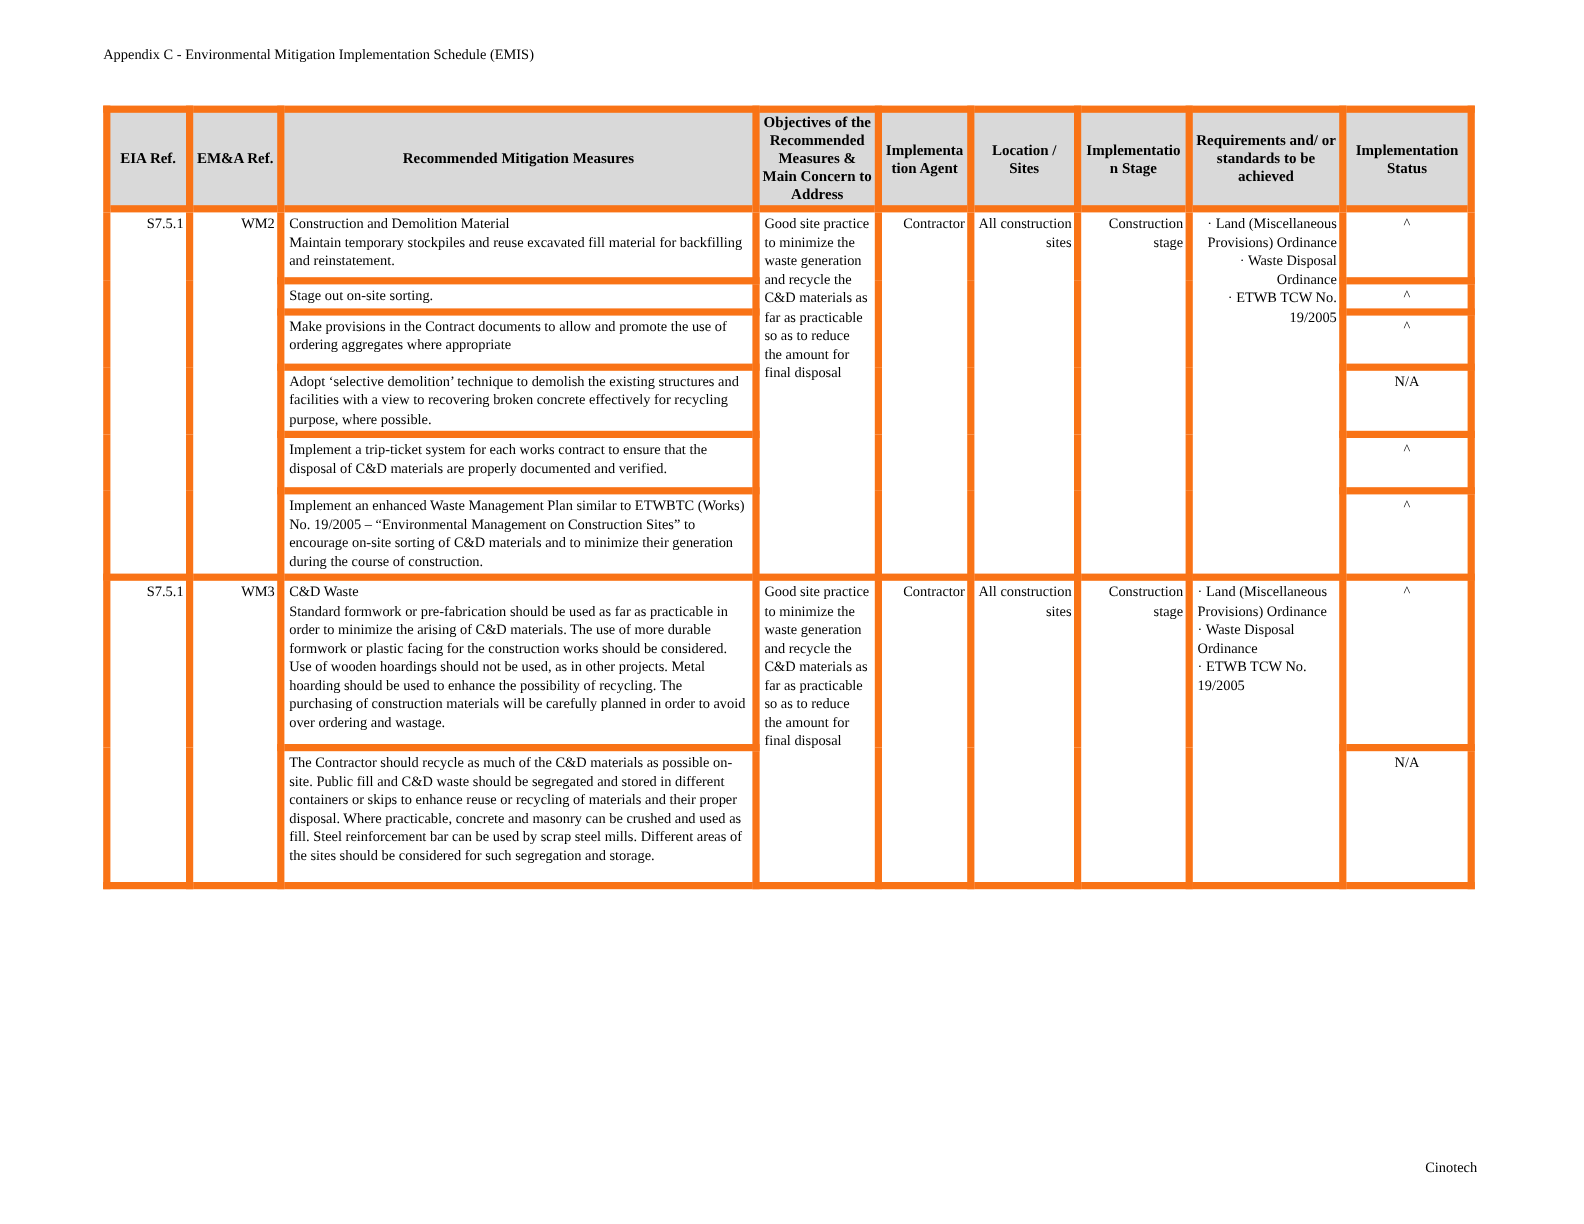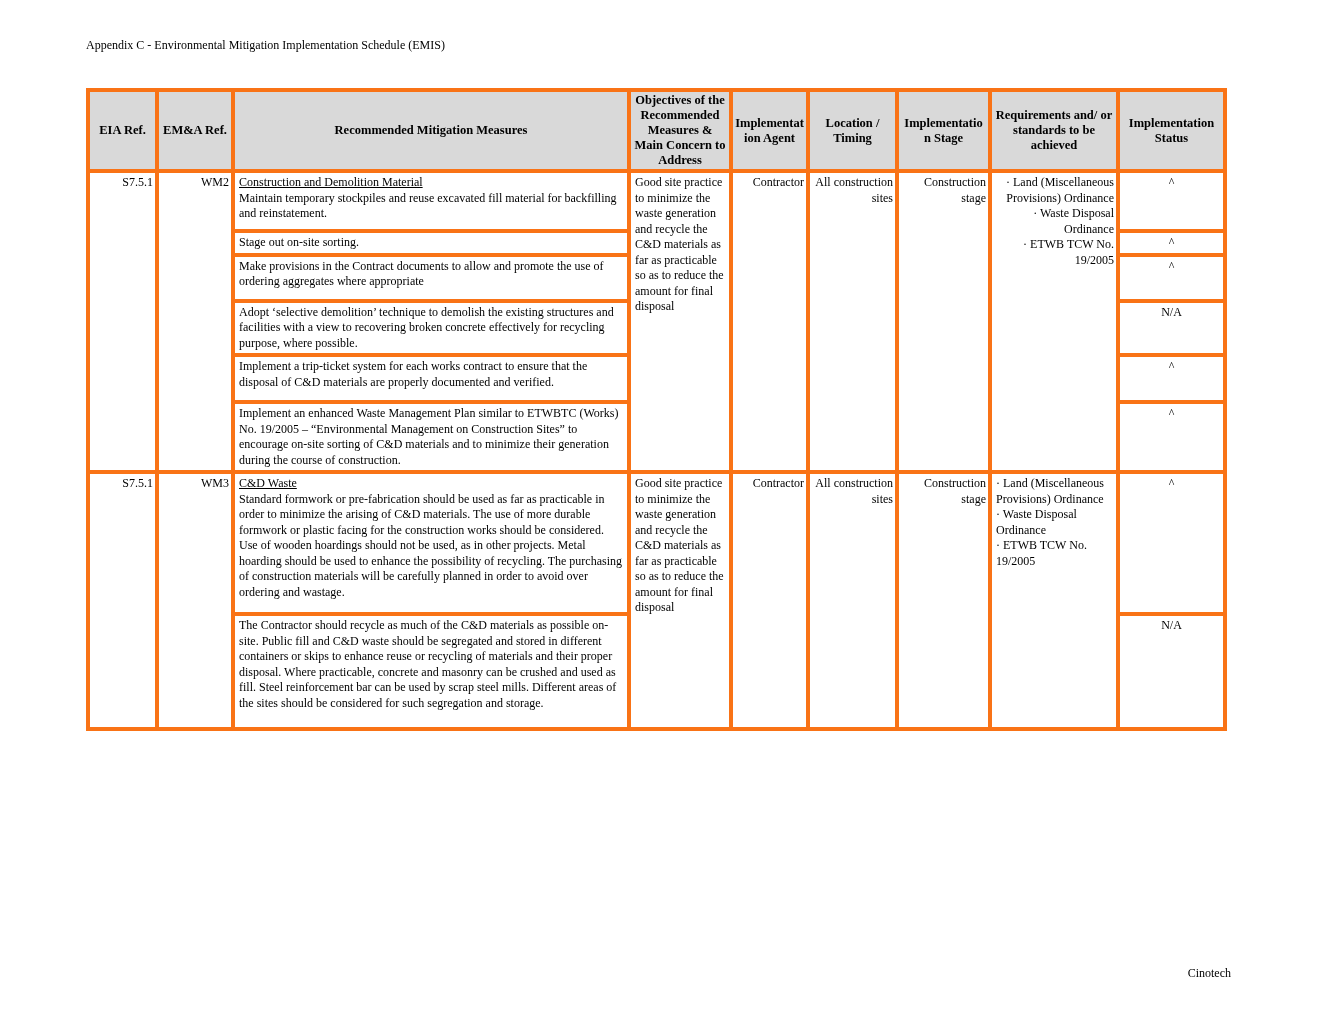--- a/index.html
+++ b/index.html
@@ -22,21 +22,21 @@
   table.emis {
     position: absolute;
     left: 86px;
     top: 88px;
     width: 1137px;
     border-collapse: collapse;
     table-layout: fixed;
     border: 2px solid #000;
   }
   .emis th, .emis td {
-    border: 4px solid #f97316;
+    border: 6px solid #f97316;
     margin-top: 23px;
   }
   .emis thead tr { height: 74px; }
   .emis th {
     background: #d9d9d9;
     font-weight: bold;
     font-size: 12.5px;
     line-height: 15px;
     text-align: center;
     vertical-align: middle;
@@ -46,21 +46,21 @@
   }
   .emis tbody { border-top: 2px solid #000; }
   .emis td {
     font-size: 12px;
     line-height: 15.5px;
     vertical-align: top;
     padding: 2px 4px;
     overflow-wrap: break-word;
   }
   .emis td.center { text-align: right; padding-left: 2px; padding-right: 2px; }
-  .measure-heading { text-decoration: underline; }
+  .measure-heading { }
   .status-cell { text-align: center; padding-top: 1px; }
   
   .r-wm2-1 { height: 60px; }
   .r-wm2-2 { height: 22px; }
   .r-wm2-3 { height: 46px; }
   .r-wm2-4 { height: 53px; }
   .r-wm2-5 { height: 47px; }
   .r-wm2-6 { height: 68px; }
   .r-wm3-1 { height: 142px; }
   .r-wm3-2 { height: 115px; }
@@ -97,21 +97,21 @@
         <col style="width:128px">
         <col style="width:107px">
     </colgroup>
     <thead>
       <tr>
         <th>EIA Ref.</th>
         <th>EM&amp;A Ref.</th>
         <th>Recommended Mitigation Measures</th>
         <th>Objectives of the Recommended Measures &amp; Main Concern to Address</th>
         <th>Implementation Agent</th>
-        <th>Location / Timing</th>
+        <th>Location / Sites</th>
         <th>Implementation Stage</th>
         <th>Requirements and/ or standards to be achieved</th>
         <th>Implementation Status</th>
       </tr>
     </thead>
 
     <tbody>
       <tr class="r-wm2-1">
         <td class="center" rowspan="6">S7.5.1</td>
         <td class="center" rowspan="6">WM2</td>

